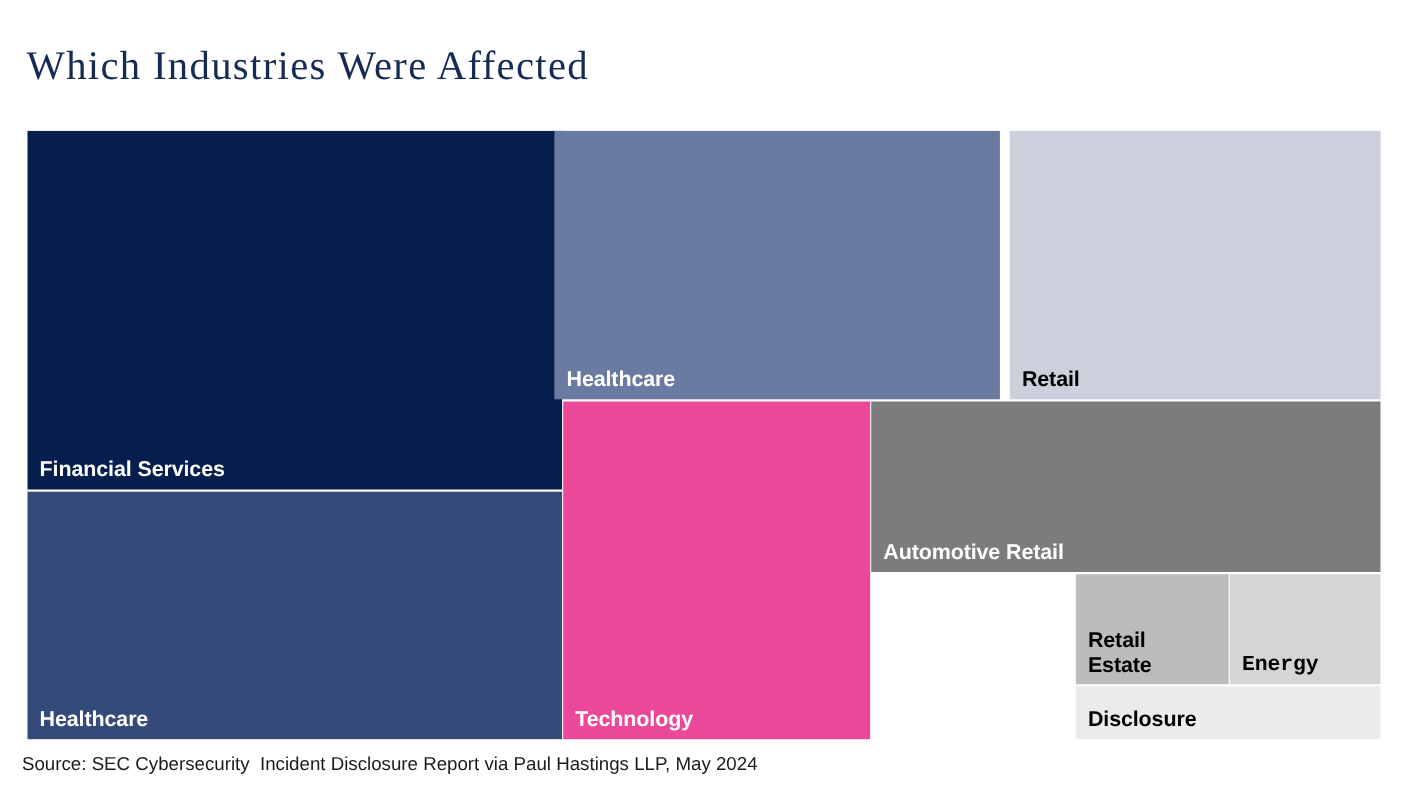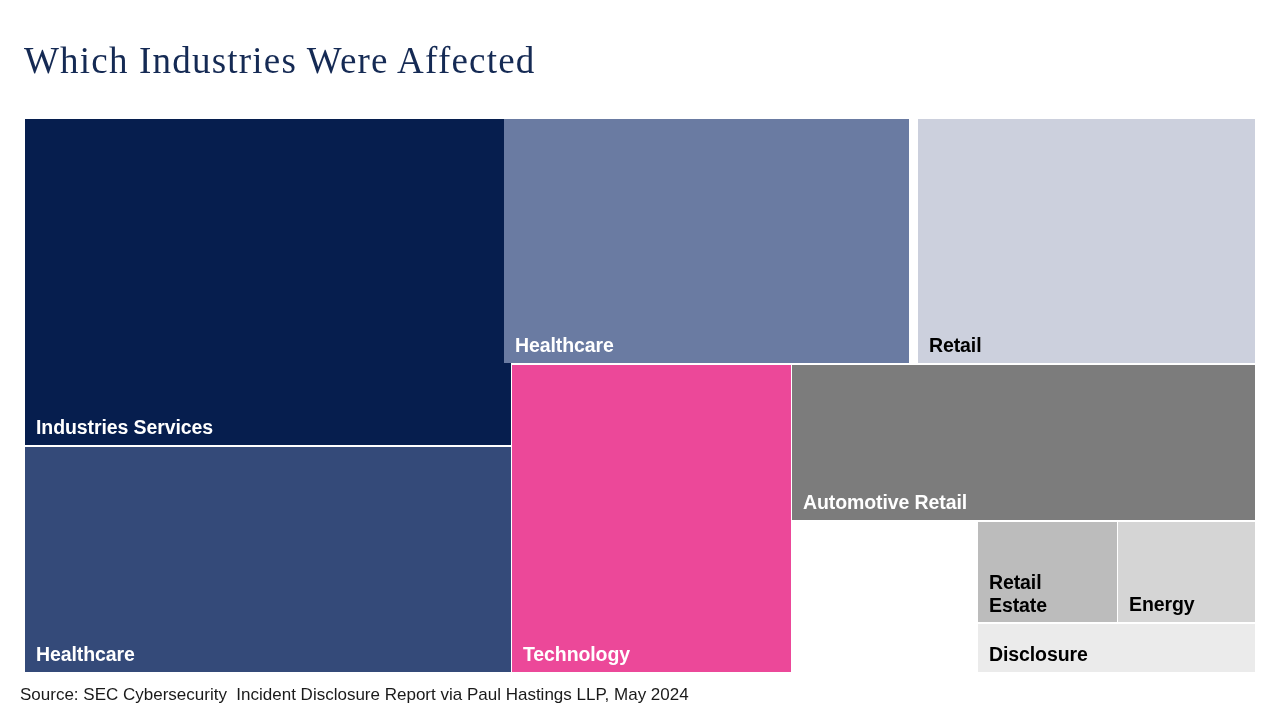--- a/index.html
+++ b/index.html
@@ -70,42 +70,42 @@
     font-weight: 400;
   }
 </style>
 </head>
 <body>
 
 <div id="slide-title">Which Industries Were Affected</div>
 
 <div id="treemap">
     <div class="cell" style="left: 0px; top: 0px; width: 486px; height: 326px; background: rgb(6, 30, 78);">
-      <div class="cell-label light">Industries Services</div>
+      <div class="cell-label light">Financial Services</div>
     </div>
     <div class="cell" style="left: 0px; top: 328px; width: 486px; height: 225px; background: rgb(52, 74, 121);">
       <div class="cell-label light">Healthcare</div>
     </div>
     <div class="cell" style="left: 479px; top: 0px; width: 405px; height: 244px; background: rgb(106, 123, 162);">
       <div class="cell-label light">Healthcare</div>
     </div>
     <div class="cell" style="left: 487px; top: 246px; width: 279px; height: 307px; background: #ec4899;">
       <div class="cell-label light">Technology</div>
     </div>
     <div class="cell" style="left: 893px; top: 0px; width: 337px; height: 244px; background: rgb(204, 208, 221);">
       <div class="cell-label dark">Retail</div>
     </div>
     <div class="cell" style="left: 767px; top: 246px; width: 463px; height: 155px; background: rgb(124, 124, 124);">
       <div class="cell-label light">Automotive Retail</div>
     </div>
     <div class="cell" style="left: 953px; top: 403px; width: 139px; height: 100px; background: rgb(188, 188, 188);">
       <div class="cell-label dark twoline">Retail
 Estate</div>
     </div>
-    <div class="cell" style="left: 1093px; top: 403px; width: 137px; height: 100px; background: rgb(213, 213, 213);">
+    <div class="cell" style="left: 1093px; top: 403px; width: 137px; height: 100px; background: rgb(213, 213, 213); font-family: Liberation Mono, monospace;">
       <div class="cell-label dark">Energy</div>
     </div>
     <div class="cell" style="left: 953px; top: 505px; width: 277px; height: 48px; background: rgb(235, 235, 235);">
       <div class="cell-label dark">Disclosure</div>
     </div>
   </div>
 
 <div id="source-note">Source: SEC Cybersecurity  Incident Disclosure Report via Paul Hastings LLP, May 2024</div>
 
 </body></html>

